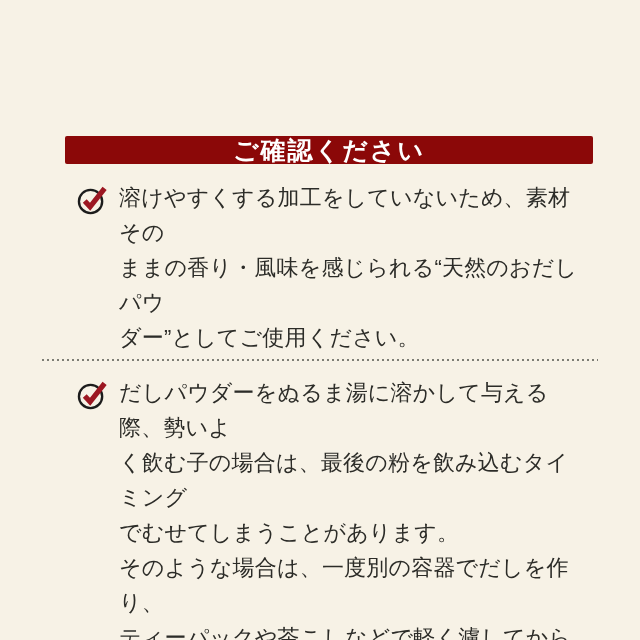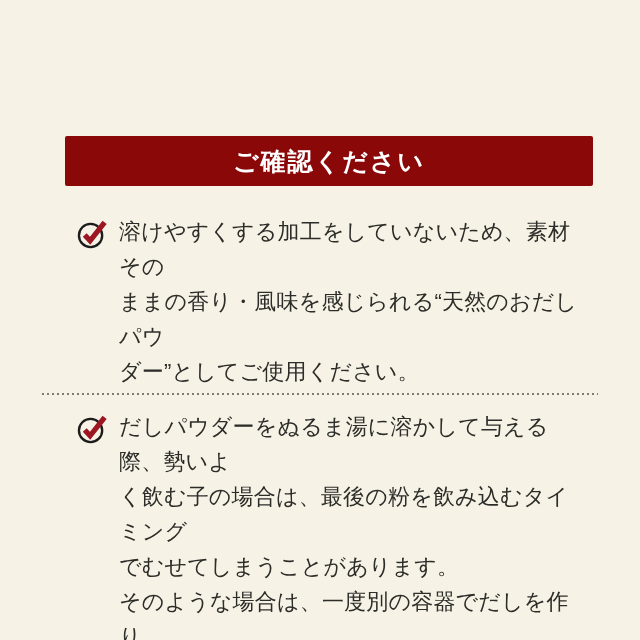--- a/index.html
+++ b/index.html
@@ -13,42 +13,42 @@
     font-family: "Liberation Sans", "DejaVu Sans", sans-serif;
     overflow: hidden;
   }
   .page {
     position: relative;
     width: 640px;
     height: 640px;
   }
   .banner {
     margin: 136px 47px 0 65px;
-    height: 50px;
+    height: 28px;
     background: #8b0808;
     border-radius: 2px;
     display: flex;
     align-items: center;
     justify-content: center;
   }
   .banner-title {
     color: #ffffff;
     font-size: 25px;
     font-weight: 700;
     letter-spacing: 2px;
     line-height: 1;
     padding-top: 1px;
   }
   .section {
     display: flex;
     align-items: flex-start;
     padding: 0 56px 0 77px;
   }
   .section.first {
-    margin-top: 28px;
+    margin-top: 16px;
   }
   .section.second {
     margin-top: 14px;
   }
   .check-wrap {
     flex: 0 0 31px;
     width: 31px;
     height: 31px;
     margin-top: 4px;
     margin-right: 11px;

